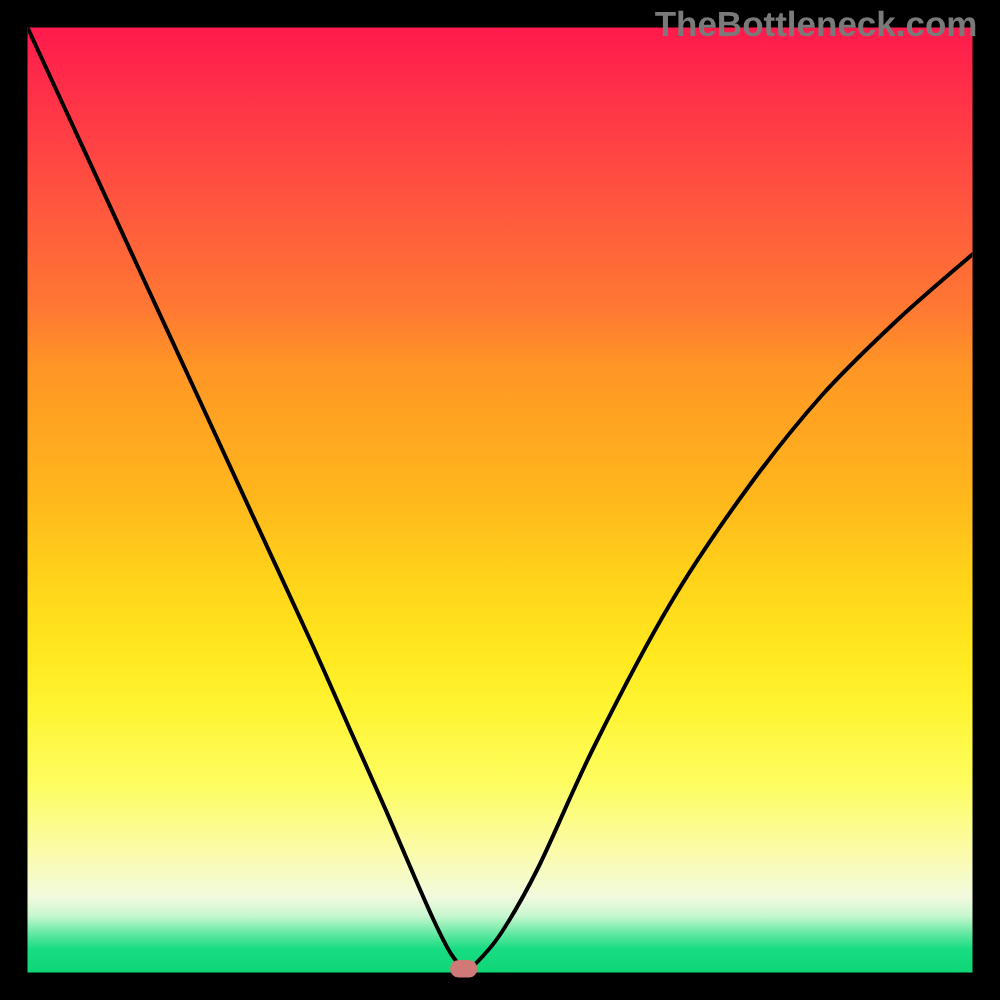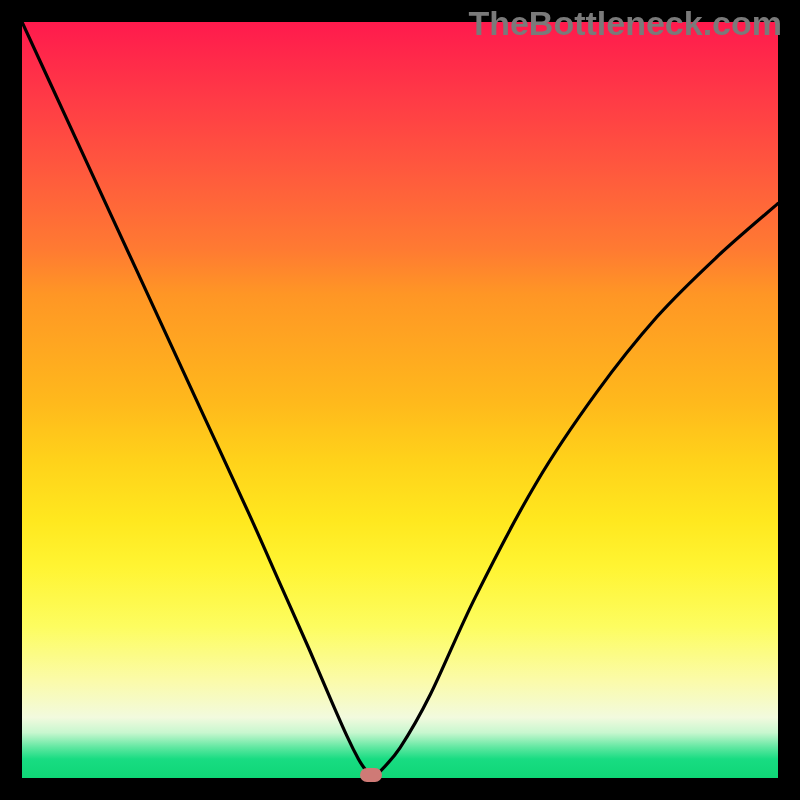--- a/index.html
+++ b/index.html
@@ -11,21 +11,21 @@
     position: relative;
     width: 800px;
     height: 800px;
     background: #000;
   }
   .watermark {
     position: absolute;
     top: 4px;
     right: 18px;
     font-family: Arial, Helvetica, sans-serif;
-    font-size: 34px;
+    font-size: 28px;
     font-weight: bold;
     color: #7a7a7a;
     z-index: 10;
   }
   .plot-area {
     position: absolute;
     left: 22px;
     top: 22px;
     width: 756px;
     height: 756px;

